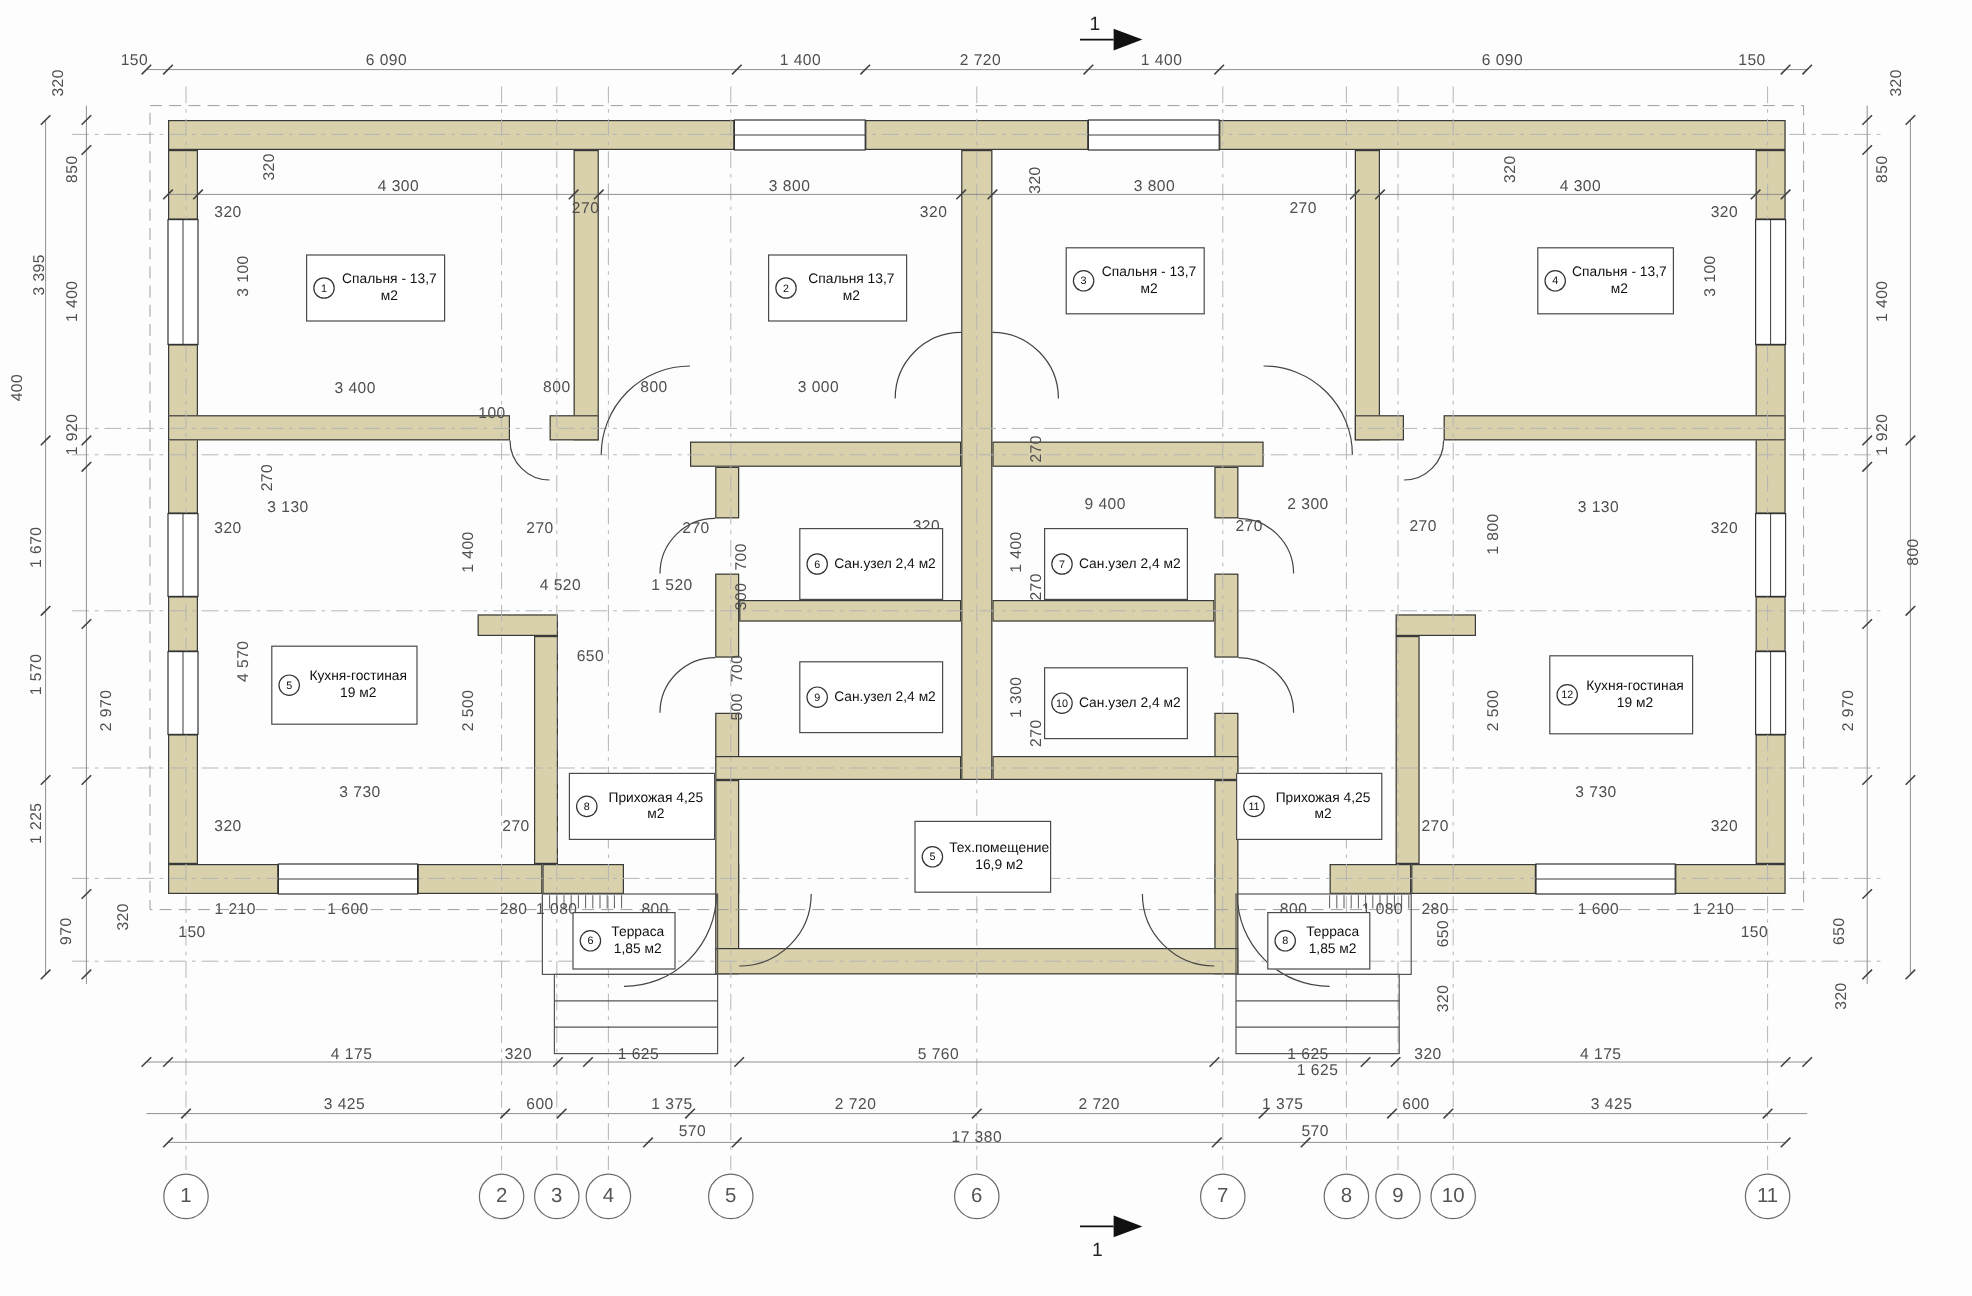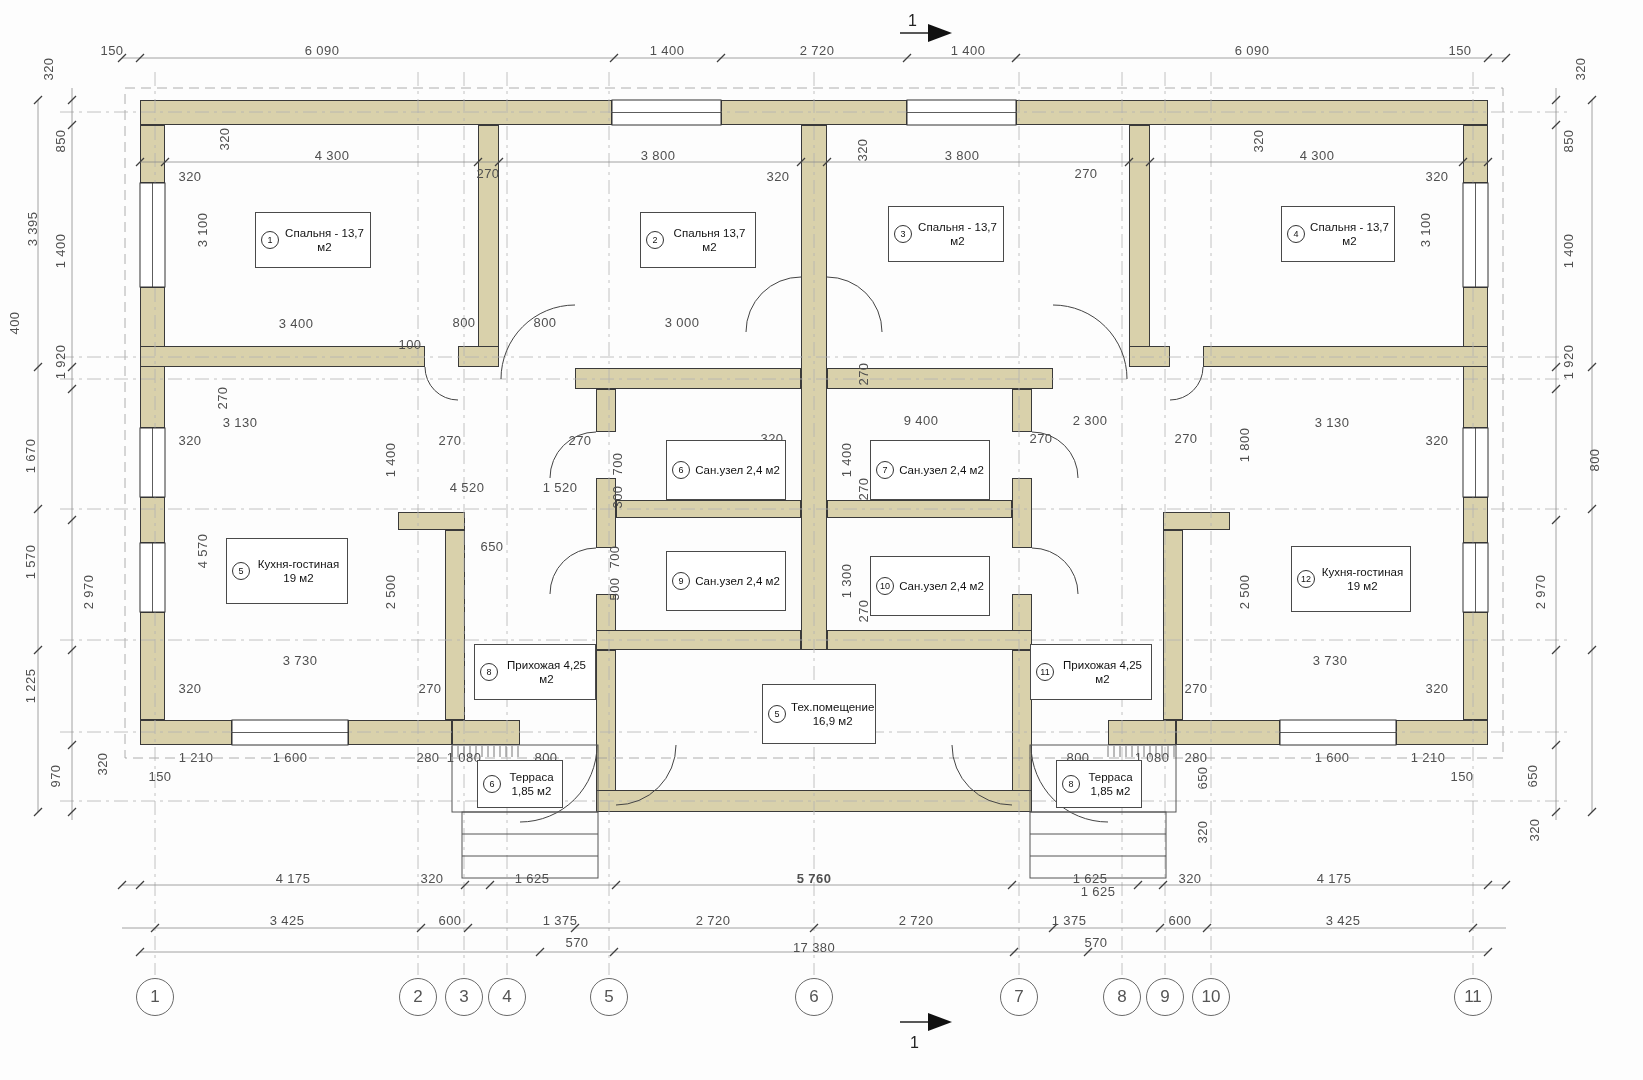--- a/index.html
+++ b/index.html
@@ -356,21 +356,21 @@
     <div class="dim" style="left: 464px; top: 757px;">1 080</div>
     <div class="dim" style="left: 546px; top: 757px;">800</div>
     <div class="dim" style="left: 1078px; top: 757px;">800</div>
     <div class="dim" style="left: 1152px; top: 757px;">1 080</div>
     <div class="dim" style="left: 1196px; top: 757px;">280</div>
     <div class="dim" style="left: 1332px; top: 757px;">1 600</div>
     <div class="dim" style="left: 1428px; top: 757px;">1 210</div>
     <div class="dim" style="left: 293px; top: 878px;">4 175</div>
     <div class="dim" style="left: 432px; top: 878px;">320</div>
     <div class="dim" style="left: 532px; top: 878px;">1 625</div>
-    <div class="dim" style="left: 814px; top: 878px; font-weight: bold;">5 760</div>
+    <div class="dim" style="left: 782px; top: 878px;">5 760</div>
     <div class="dim" style="left: 1090px; top: 878px;">1 625</div>
     <div class="dim" style="left: 1098px; top: 891px;">1 625</div>
     <div class="dim" style="left: 1190px; top: 878px;">320</div>
     <div class="dim" style="left: 1334px; top: 878px;">4 175</div>
     <div class="dim" style="left: 287px; top: 920px;">3 425</div>
     <div class="dim" style="left: 450px; top: 920px;">600</div>
     <div class="dim" style="left: 560px; top: 920px;">1 375</div>
     <div class="dim" style="left: 713px; top: 920px;">2 720</div>
     <div class="dim" style="left: 916px; top: 920px;">2 720</div>
     <div class="dim" style="left: 1069px; top: 920px;">1 375</div>

